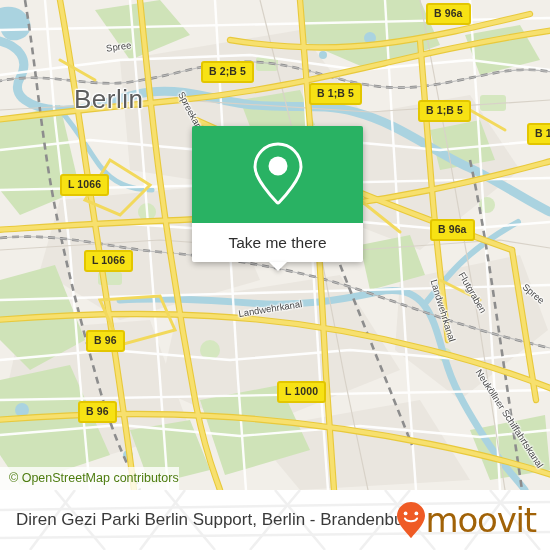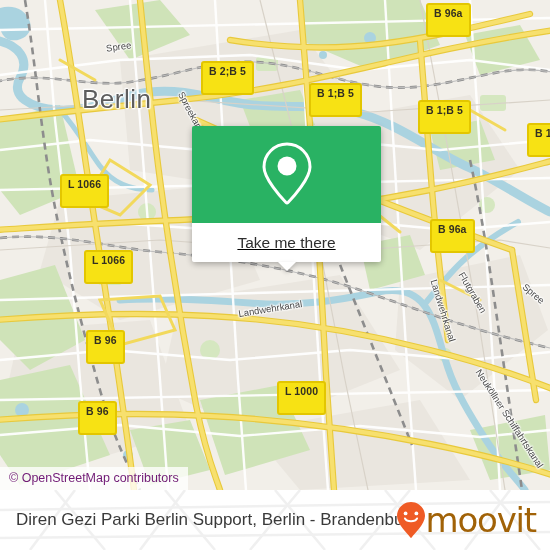--- a/index.html
+++ b/index.html
@@ -20,62 +20,61 @@
   
   .shield{
     position:absolute;
     background:#f7e214;
     border:2px solid #e3c600;
     border-radius:3px;
     color:#333022;
     font-size:10.5px;
     font-weight:bold;
     line-height:1;
-    padding:3px 6px 16px 6px;
+    padding:3px 6px 4px 6px;
     white-space:nowrap;
     font-family:"Liberation Sans", sans-serif;
     letter-spacing:0.1px;
   }
 
   
   .mlabel{
     position:absolute;
     white-space:nowrap;
     color:#6b6b6b;
     font-family:"Liberation Sans", sans-serif;
     text-shadow:
       1px 0 1.5px #fff, -1px 0 1.5px #fff,
       0 1px 1.5px #fff, 0 -1px 1.5px #fff,
       1px 1px 1.5px #fff, -1px -1px 1.5px #fff;
   }
   .city-label{
-    font-size:26px;color:#5d5d5d;letter-spacing:0.5px;margin-left:8px;
+    font-size:26px;color:#5d5d5d;letter-spacing:0.5px;
   }
   .water-label{
     font-size:9.5px;color:#4a4a4a;
   }
 
   
   .attribution{
     position:absolute;left:0;bottom:0;
     background:rgba(255,255,255,0.78);
-    color:#701a75;
+    color:#4d7c0f;
     font-size:12.5px;
-    padding:4px 9px 5px 9px;
+    padding:4px 0 5px 9px;
     font-family:"Liberation Sans", sans-serif;
   }
 
   
   .card{
     position:absolute;
-    left:192px;top:126px;width:189px;
+    left:192px;top:126px;width:171px;
     box-shadow:0 2px 6px rgba(0,0,0,0.30);
     border-radius:4px;
     overflow:visible;
-    text-decoration:underline;
   }
   .card-head{
     background:#29b263;
     height:97px;
     border-radius:2px 2px 0 0;
     display:flex;align-items:center;justify-content:center;
   }
   .card-foot{
     background:#ffffff;
     height:39px;

